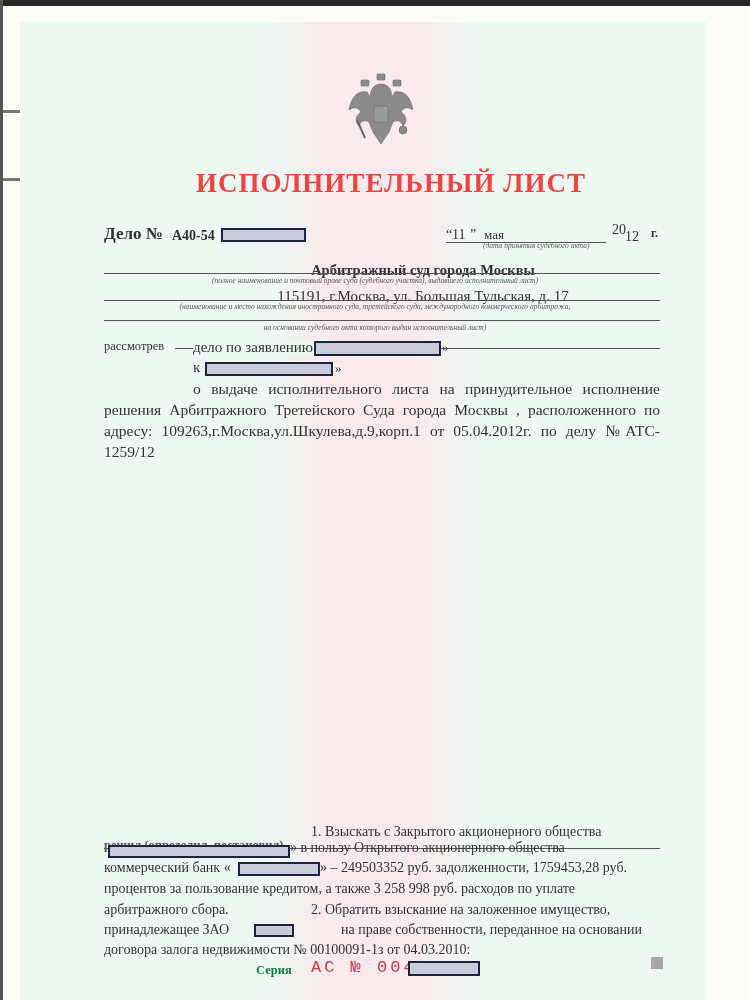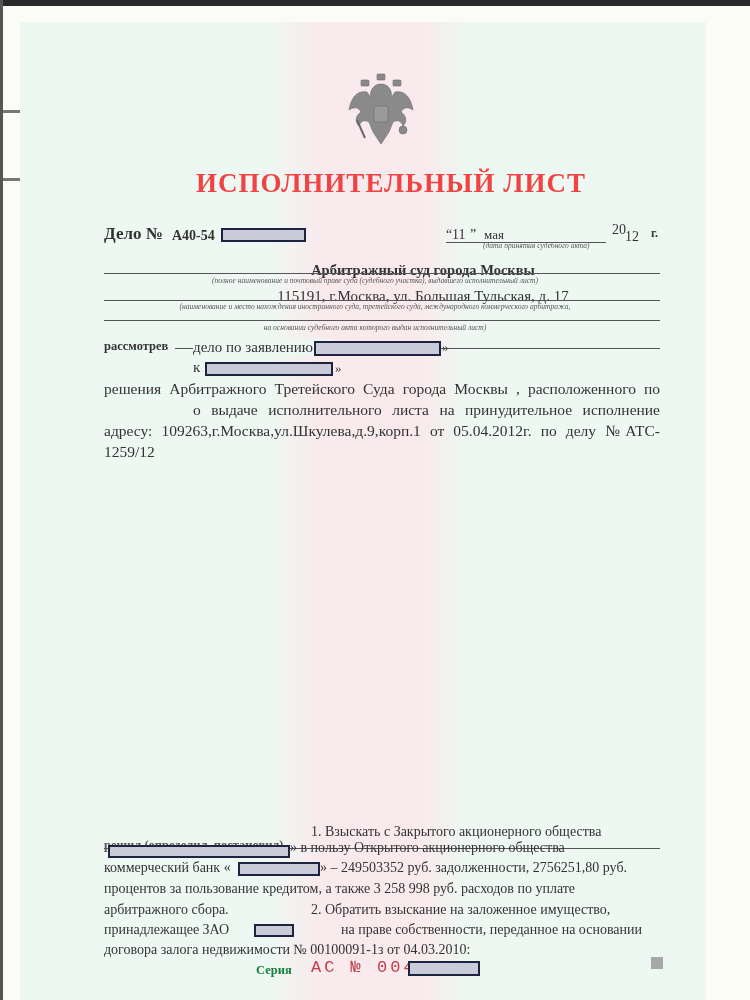--- a/index.html
+++ b/index.html
@@ -77,46 +77,46 @@
 <div class="line" style="left:104px; top:273px; width:556px;"></div>
 <div class="caption" style="left:0; width:750px; text-align:center; top:276px;">(полное наименование и почтовый праве суда (судебного участка), выдавшего исполнительный лист)</div>
 
 <div class="abs body" style="left:0; width:750px; text-align:center; top:288px; font-size:15px;padding-left:48px;">115191, г.Москва, ул. Большая Тульская, д. 17</div>
 <div class="line" style="left:104px; top:300px; width:556px;"></div>
 <div class="caption" style="left:0; width:750px; text-align:center; top:302px;">(наименование и место нахождения иностранного суда, третейского суда, международного коммерческого арбитража,</div>
 
 <div class="line" style="left:104px; top:320px; width:556px;"></div>
 <div class="caption" style="left:0; width:750px; text-align:center; top:323px;">на основании судебного акта которого выдан исполнительный лист)</div>
 
-<div class="abs body" style="left:104px; top:339px; font-size:12.5px; font-weight:bold;">рассмотрев</div>
+<div class="abs body" style="left:104px; top:339px; font-size:12.5px; font-weight:normal;">рассмотрев</div>
 <div class="line" style="left:175px; top:348px; width:485px;"></div>
 <div class="abs body" style="left:193px; top:339px; font-size:15px; background:#eef8f3; padding-right:18px;">дело по заявлению</div>
 <div class="redact" style="left:314px; top:341px; width:127px; height:15px;"></div>
 <div class="abs body" style="left:442px; top:339px; font-size:13px;">»</div>
 
 <div class="abs body" style="left:193px; top:359px; font-size:15px;">к</div>
 <div class="redact" style="left:205px; top:362px; width:128px; height:14px;"></div>
 <div class="abs body" style="left:335px; top:360px; font-size:13px;">»</div>
 
 <div class="para" style="left:104px; top:378px; width:556px;">
+  <div style="padding-left:89px; text-align:justify; text-align-last:justify;">о выдаче исполнительного листа на принудительное исполнение</div>
   <div style="text-align:justify; text-align-last:justify;">решения Арбитражного Третейского Суда города Москвы , расположенного по</div>
-  <div style="padding-left:89px; text-align:justify; text-align-last:justify;">о выдаче исполнительного листа на принудительное исполнение</div>
   <div style="text-align:justify; text-align-last:justify;">адресу: 109263,г.Москва,ул.Шкулева,д.9,корп.1 от 05.04.2012г. по делу №АТС-</div>
   <div>1259/12</div>
 </div>
 
 <div class="abs body" style="left:311px; top:824px; font-size:14px;text-align:right;">1. Взыскать с Закрытого акционерного общества</div>
 <div class="line" style="left:104px; top:848px; width:556px;"></div>
 <div class="abs" style="left:104px; top:838px; font-size:12.5px; font-weight:bold; color:#555; text-decoration:underline;">решил (определил, постановил)</div>
 <div class="redact" style="left:108px; top:845px; width:182px; height:13px;"></div>
 <div class="abs body" style="left:290px; top:840px; font-size:14px;">» в пользу Открытого акционерного общества</div>
 
 <div class="abs body" style="left:104px; top:860px; font-size:14px;">коммерческий банк «</div>
 <div class="redact" style="left:238px; top:862px; width:82px; height:14px;"></div>
-<div class="abs body" style="left:320px; top:860px; font-size:14px;">» – 249503352 руб. задолженности, 2756251,80 руб.</div>
+<div class="abs body" style="left:320px; top:860px; font-size:14px;">» – 249503352 руб. задолженности, 1759453,28 руб.</div>
 
 <div class="abs body" style="left:104px; top:881px; font-size:14px;">процентов за пользование кредитом, а также 3 258 998 руб. расходов по уплате</div>
 
 <div class="abs body" style="left:104px; top:902px; font-size:14px;">арбитражного сбора.</div>
 <div class="abs body" style="left:311px; top:902px; font-size:14px;">2. Обратить взыскание на заложенное имущество,</div>
 
 <div class="abs body" style="left:104px; top:922px; font-size:14px;">принадлежащее ЗАО</div>
 <div class="redact" style="left:254px; top:924px; width:40px; height:13px;"></div>
 <div class="abs body" style="left:294px; top:922px; font-size:14px;padding-left:47px;">на праве собственности, переданное на основании</div>
 

